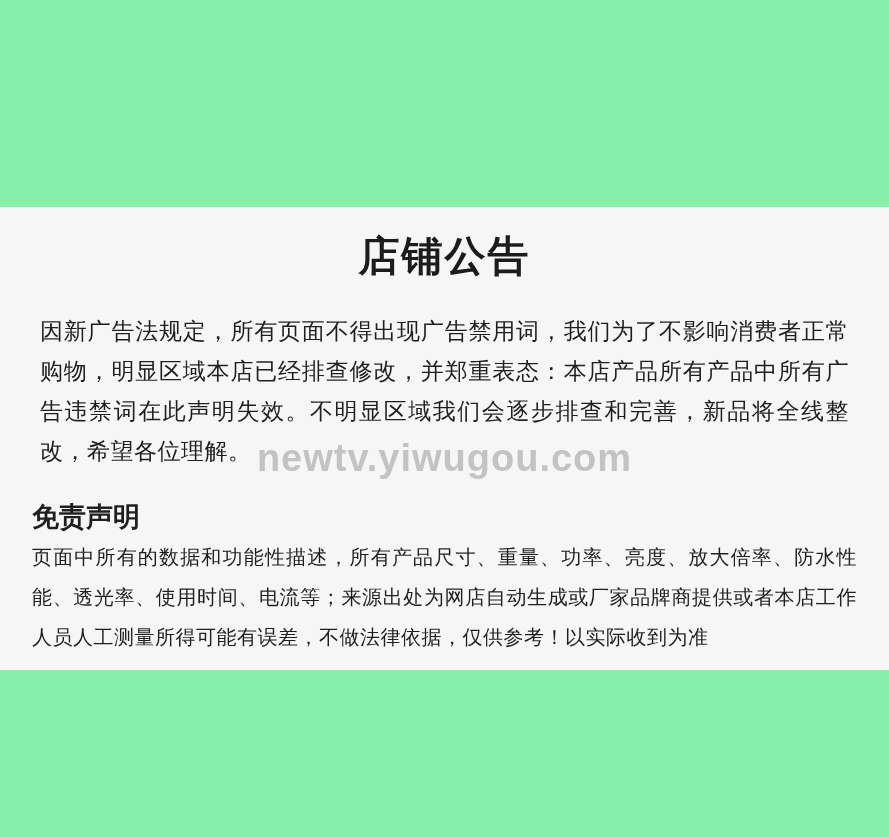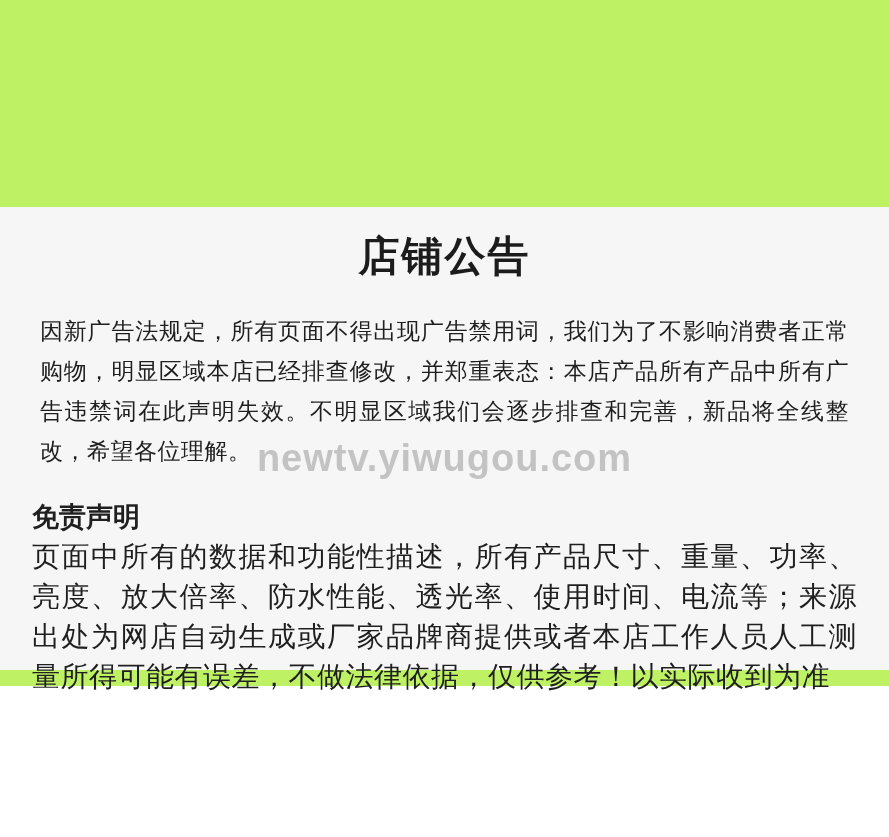--- a/index.html
+++ b/index.html
@@ -9,22 +9,22 @@
   body {
     width: 889px;
     height: 837px;
     background: #ffffff;
     font-family: "Liberation Sans", "DejaVu Sans", sans-serif;
     overflow: hidden;
   }
   .page {
     position: relative;
     width: 889px;
-    height: 686px;
-    background: #bef264;
+    height: 837px;
+    background: #86efac;
   }
   
   .band {
     position: absolute;
     left: 0;
     right: 0;
     top: 207px;
     height: 463px;
     background: #f6f6f6;
   }
@@ -60,21 +60,21 @@
     margin: 0;
     padding-top: 22px;
     font-size: 27px;
     font-weight: bold;
     color: #1f1f1f;
     line-height: 32px;
   }
   .para2 {
     margin: 0;
     padding-top: 4px;
-    font-size: 28px;
+    font-size: 20px;
     line-height: 40px;
     color: #1f1f1f;
     text-align: justify;
     letter-spacing: 0.5px;
   }
   .watermark {
     position: absolute;
     left: 0;
     right: 0;
     top: 437px;

